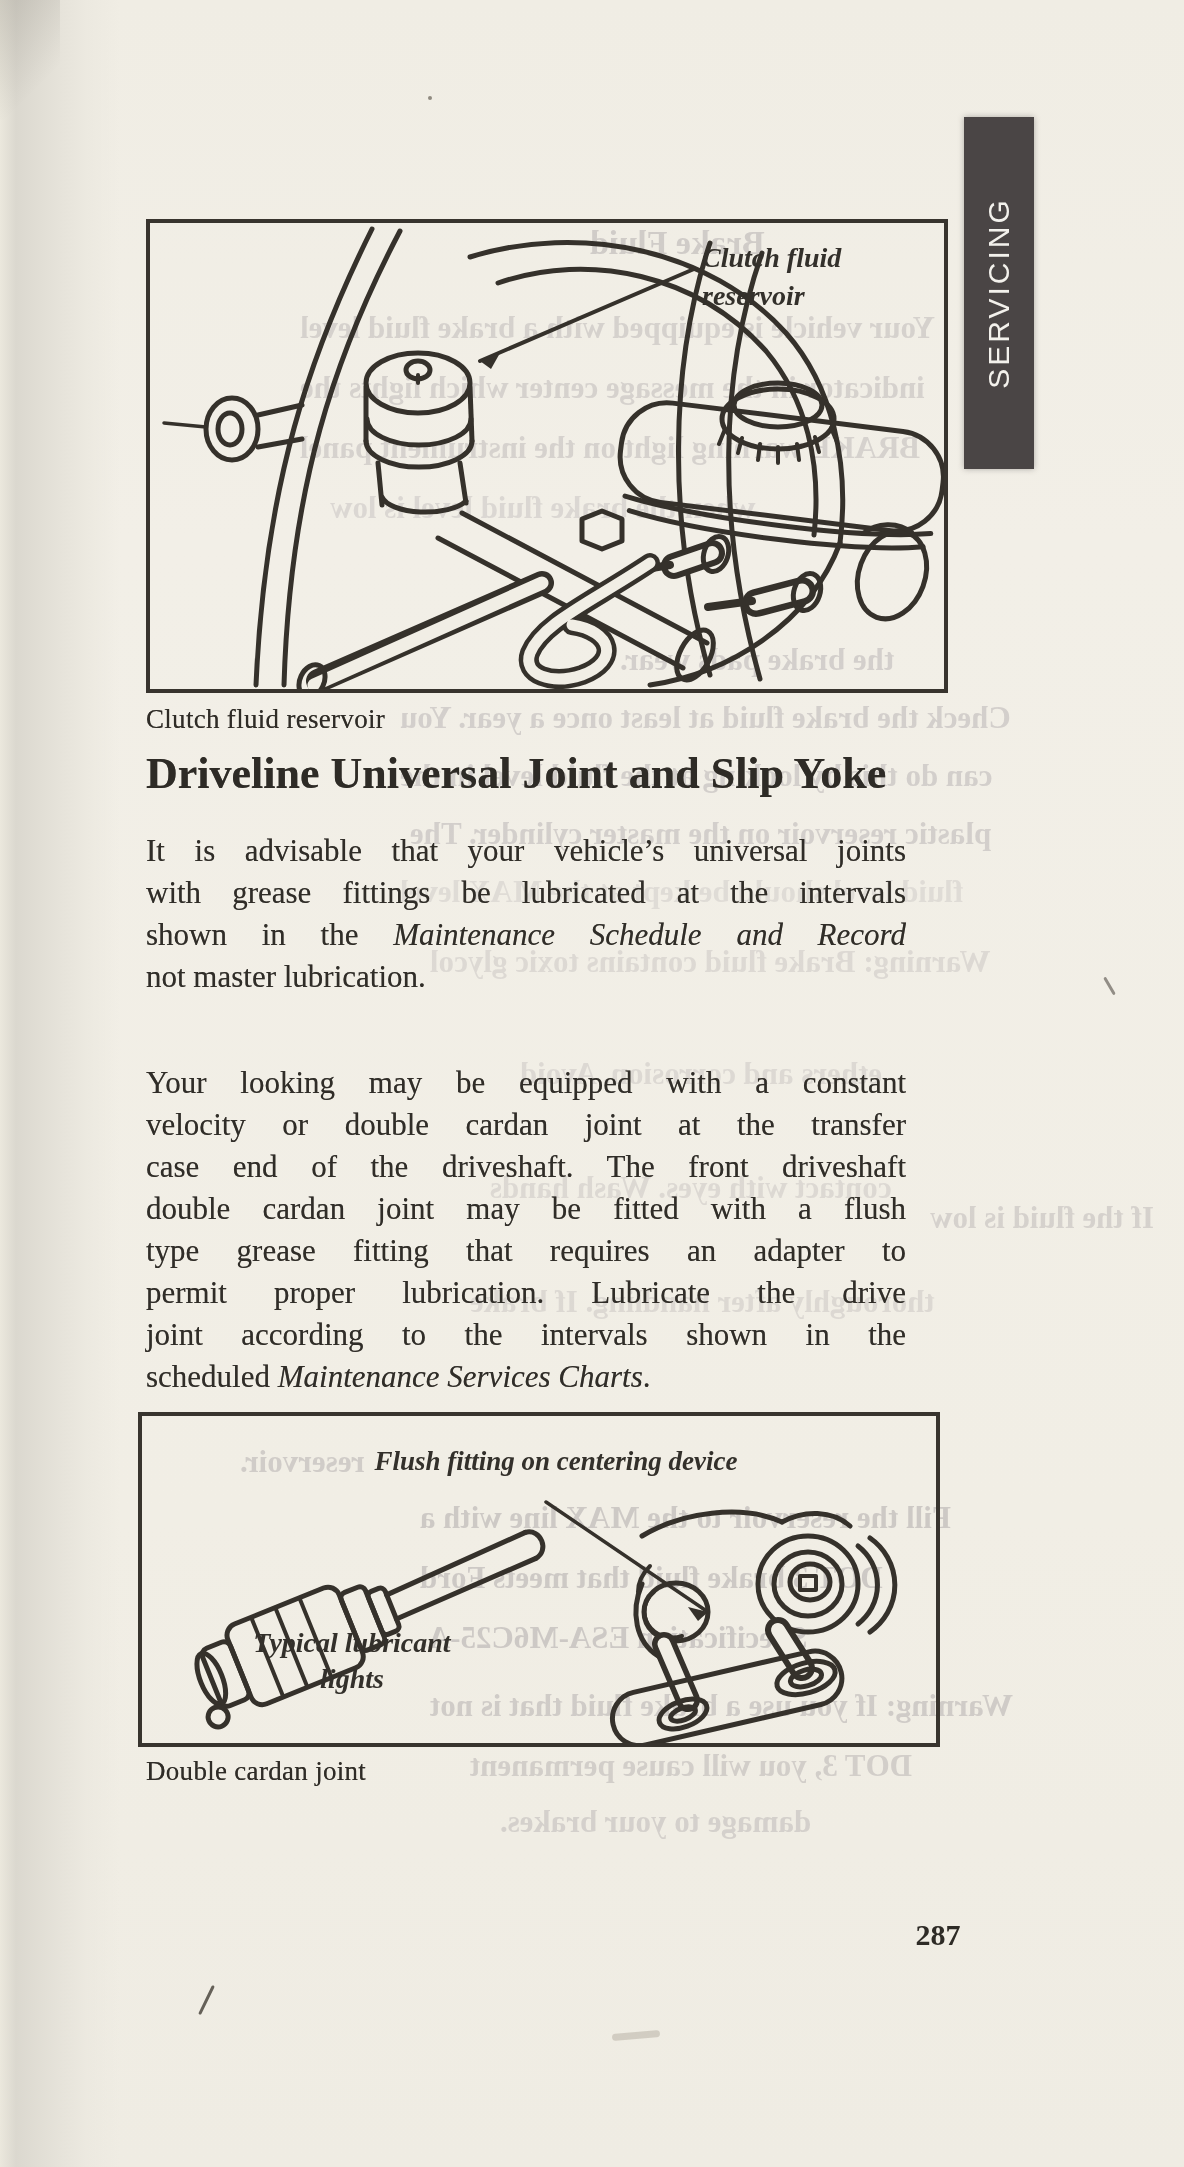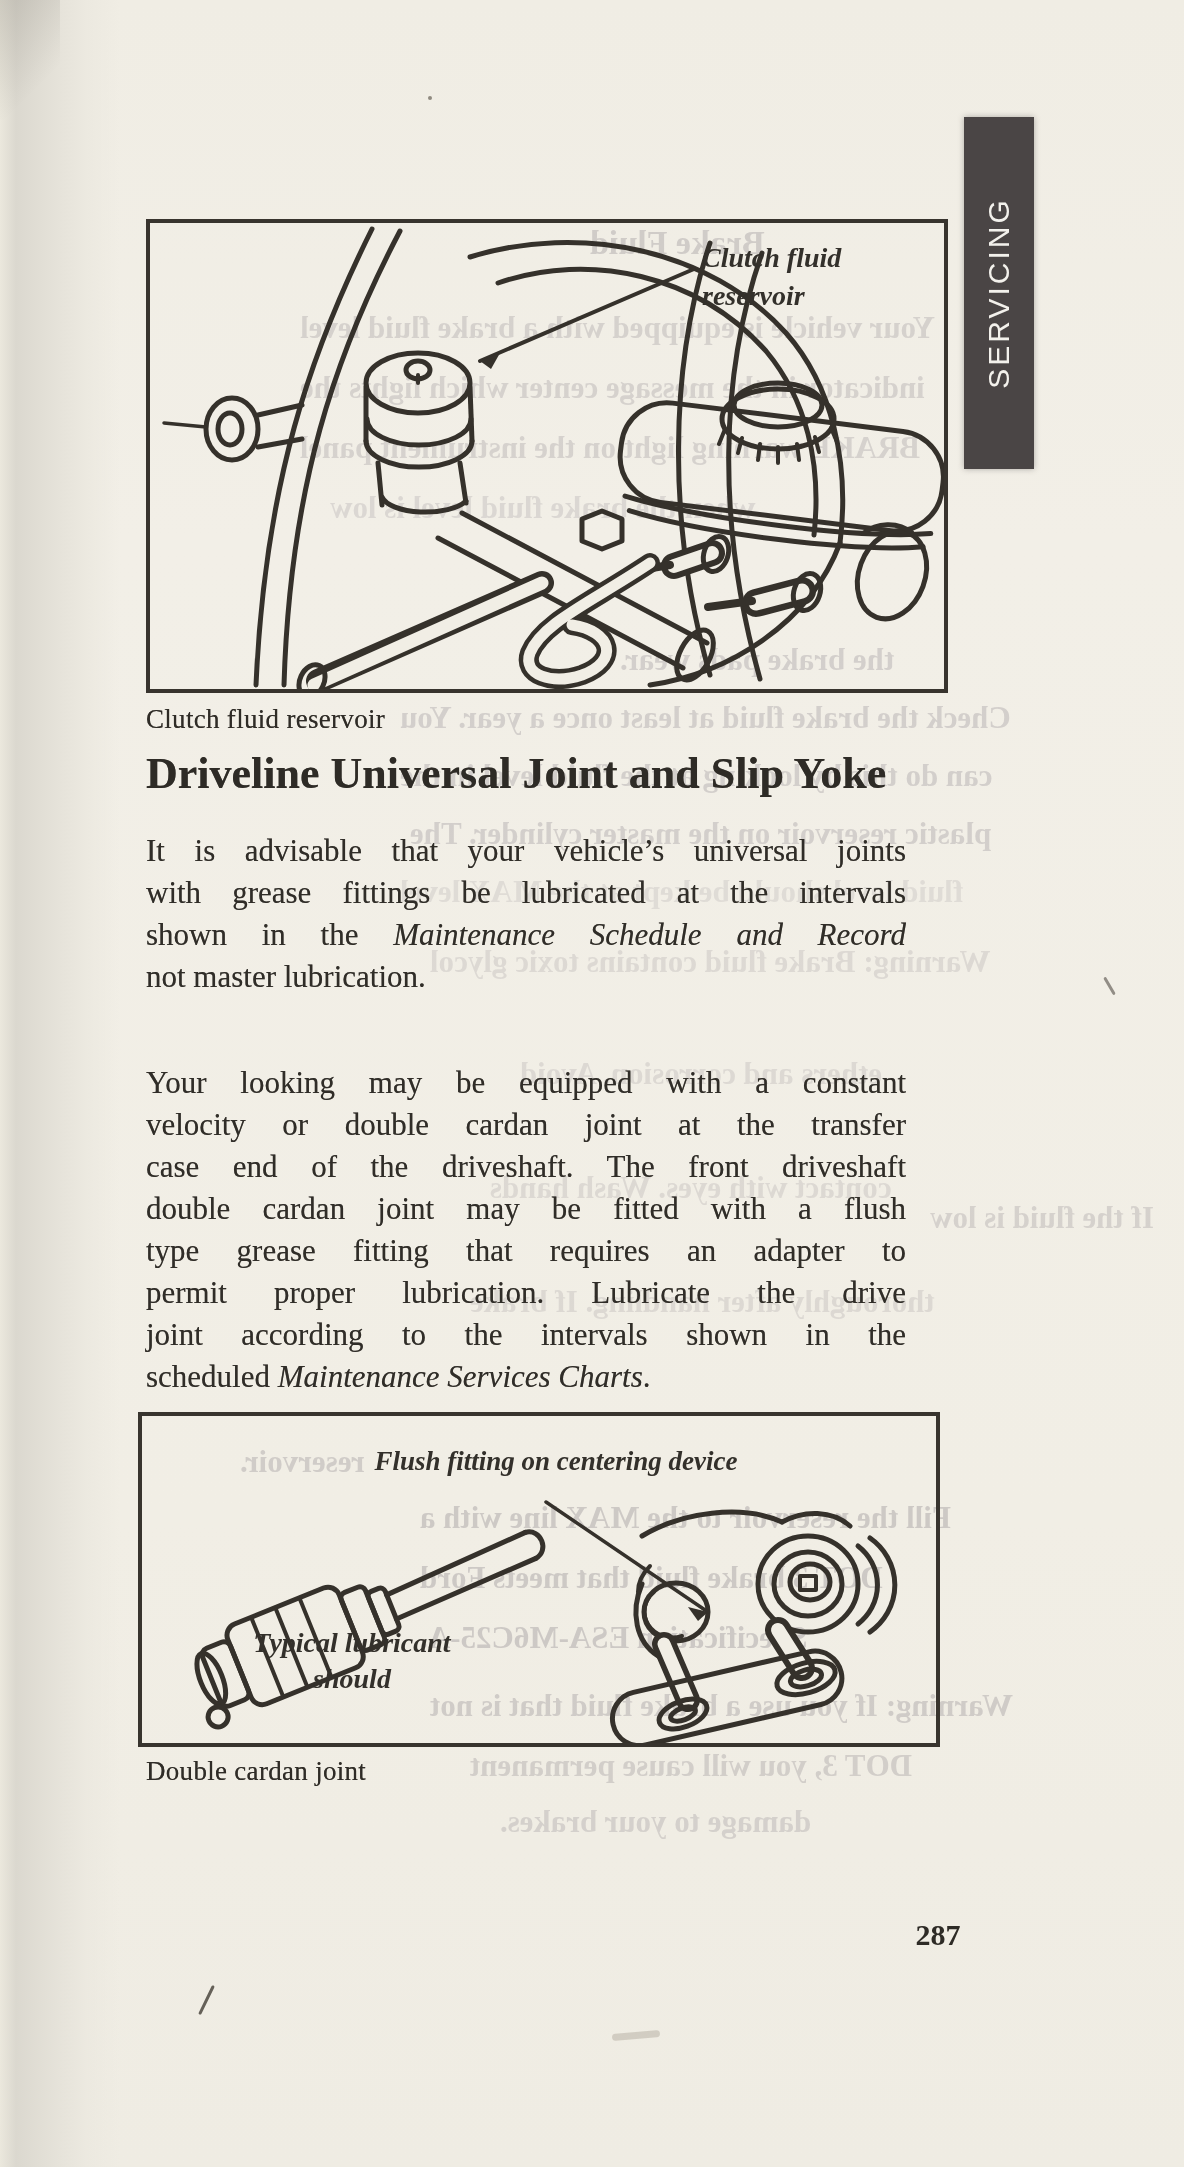--- a/index.html
+++ b/index.html
@@ -254,21 +254,21 @@
       <ellipse class="s" cx="541" cy="298" rx="25" ry="13" transform="rotate(-20 541 298)"></ellipse>
       <ellipse class="s" cx="541" cy="298" rx="13" ry="6" transform="rotate(-20 541 298)"></ellipse>
       <ellipse class="s" cx="664" cy="262" rx="30" ry="15" transform="rotate(-16 664 262)"></ellipse>
       <ellipse class="s" cx="664" cy="262" rx="16" ry="8" transform="rotate(-16 664 262)"></ellipse>
 
       <path class="s" style="stroke-width:3.5" d="M404,86 L566,196"></path>
       <path class="fill-ink" d="M566,196 l-20,-5 10,14 z"></path>
     </svg>
     <div class="fig-label" style="left:164px;top:28px;width:500px;text-align:center;font-size:27px;">Flush fitting on centering device</div>
     <div class="fig-label" style="left:60px;top:210px;width:300px;text-align:center;">Typical lubricant</div>
-    <div class="fig-label" style="left:60px;top:246px;width:300px;text-align:center;">should</div>
+    <div class="fig-label" style="left:60px;top:246px;width:300px;text-align:center;">lights</div>
   </div>
   <div class="caption" style="top:1756px;">Double cardan joint</div>
 
   <div class="page-number">287</div>
 
   <div class="mark" style="left:205px;top:1984px;width:3px;height:32px;background:#4c4840;transform:rotate(26deg);border-radius:2px;opacity:.85;"></div>
   <div class="mark" style="left:612px;top:2032px;width:48px;height:7px;background:#9b9184;border-radius:4px;opacity:.35;transform:rotate(-5deg);"></div>
   <div class="mark" style="left:1108px;top:976px;width:3px;height:20px;background:#6a645c;transform:rotate(-30deg);opacity:.7;border-radius:2px;"></div>
   <div class="mark" style="left:428px;top:96px;width:4px;height:4px;background:#8f8a80;border-radius:50%;"></div>
 </div>

